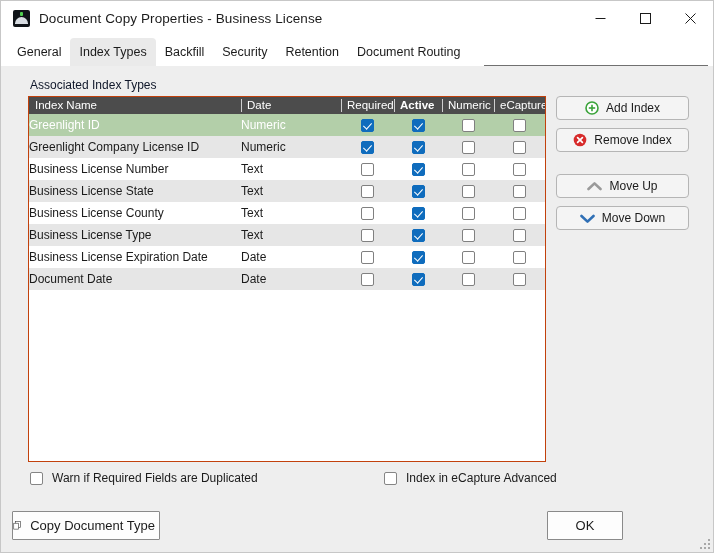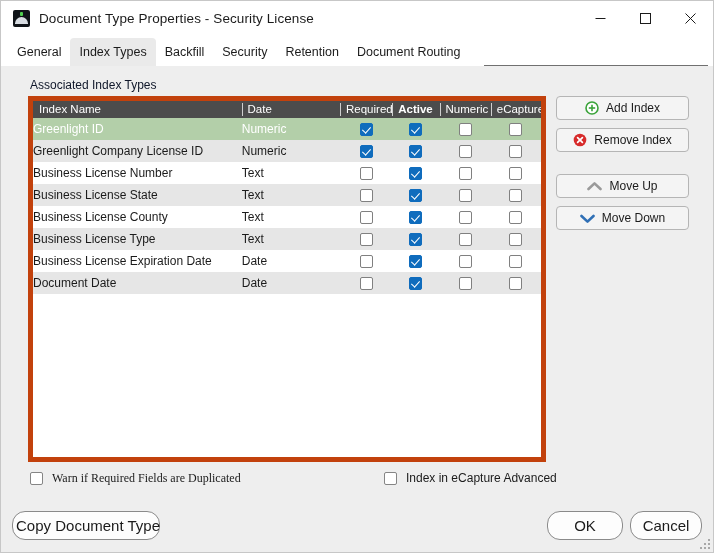--- a/index.html
+++ b/index.html
@@ -134,21 +134,21 @@
   }
 
   
   .grid {
     position: absolute;
     left: 27px;
     top: 30px;
     width: 518px;
     height: 366px;
     background: #ffffff;
-    border: 5px solid #c2410c;
+    border: 1px solid #c2410c;
     box-sizing: border-box;
     overflow: hidden;
   }
   .grid-header {
     display: flex;
     height: 17px;
     background: #4c4c4c;
     color: #ffffff;
     font-size: 11.5px;
     align-items: center;
@@ -267,21 +267,21 @@
   }
   .chk-item {
     position: absolute;
     display: flex;
     align-items: center;
     gap: 9px;
     font-size: 12px;
     color: #1b1b1b;
     white-space: nowrap;
   }
-  .chk-item.left { left: 0; top: 0; font-family: Liberation Serif, serif; }
+  .chk-item.left { left: 0; top: 0; }
   .chk-item.right { left: 354px; top: 0; }
   .chk-box {
     width: 13px;
     height: 13px;
     border: 1px solid #858585;
     border-radius: 2px;
     background: #ffffff;
     box-sizing: border-box;
     flex: none;
   }
@@ -290,27 +290,27 @@
   .footer {
     height: 52px;
     flex: none;
     background: #eeeeee;
     position: relative;
   }
   .fbtn {
     position: absolute;
     height: 29px;
     border: 1px solid #8a8a8a;
-    border-radius: 13px;
+    border-radius: 1px;
     background: #fdfdfd;
     box-sizing: border-box;
     display: flex;
     align-items: center;
     justify-content: center;
-    font-size: 15px;
+    font-size: 13px;
     color: #1b1b1b;
     white-space: nowrap;
   }
   .fbtn-copy {
     left: 11px;
     top: 11px;
     width: 148px;
     gap: 8px;
     padding-right: 4px;
   }
@@ -341,21 +341,21 @@
 </head>
 <body>
 
 <div class="window">
 
   <div class="titlebar">
     <div class="app-icon">
       <div class="dome"></div>
       <div class="stem"></div>
     </div>
-    <div class="title-text">Document Type Properties  - Security License</div>
+    <div class="title-text">Document Copy Properties  - Business License</div>
     <div class="win-controls">
       <div class="win-btn">
         <svg width="11" height="11" viewBox="0 0 11 11">
             <line x1="0.5" y1="5.5" x2="10.5" y2="5.5" stroke="currentColor" stroke-width="1"></line>
           </svg>
       </div>
       <div class="win-btn">
         <svg width="11" height="11" viewBox="0 0 11 11">
             <rect x="0.5" y="0.5" width="10" height="10" fill="none" stroke="currentColor" stroke-width="1"></rect>
           </svg>
@@ -572,21 +572,20 @@
 
   <div class="footer">
     <div class="fbtn fbtn-copy">
       <svg width="15" height="15" viewBox="0 0 15 15">
         <rect x="4.2" y="1.2" width="8" height="9.6" fill="#ffffff" stroke="#3d3d3d" stroke-width="1"></rect>
         <rect x="1.2" y="3.8" width="8" height="9.6" fill="#ffffff" stroke="#3d3d3d" stroke-width="1"></rect>
       </svg>
       <span>Copy Document Type</span>
     </div>
     <div class="fbtn fbtn-ok">OK</div>
-    <div class="fbtn fbtn-cancel">Cancel</div>
     <div class="resize-grip">
       <i style="right:0;bottom:0"></i>
       <i style="right:4px;bottom:0"></i>
       <i style="right:8px;bottom:0"></i>
       <i style="right:0;bottom:4px"></i>
       <i style="right:4px;bottom:4px"></i>
       <i style="right:0;bottom:8px"></i>
     </div>
   </div>
 

